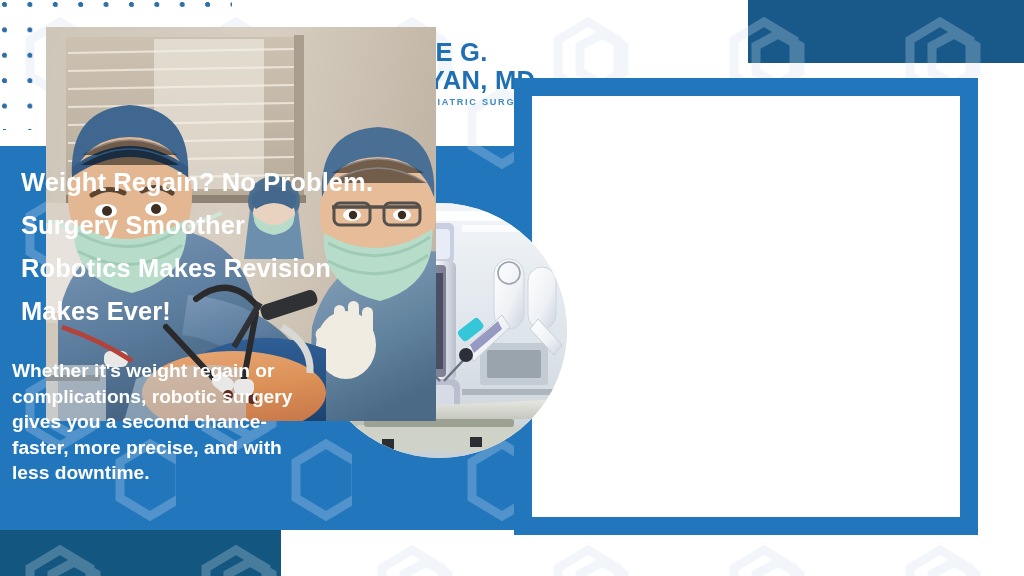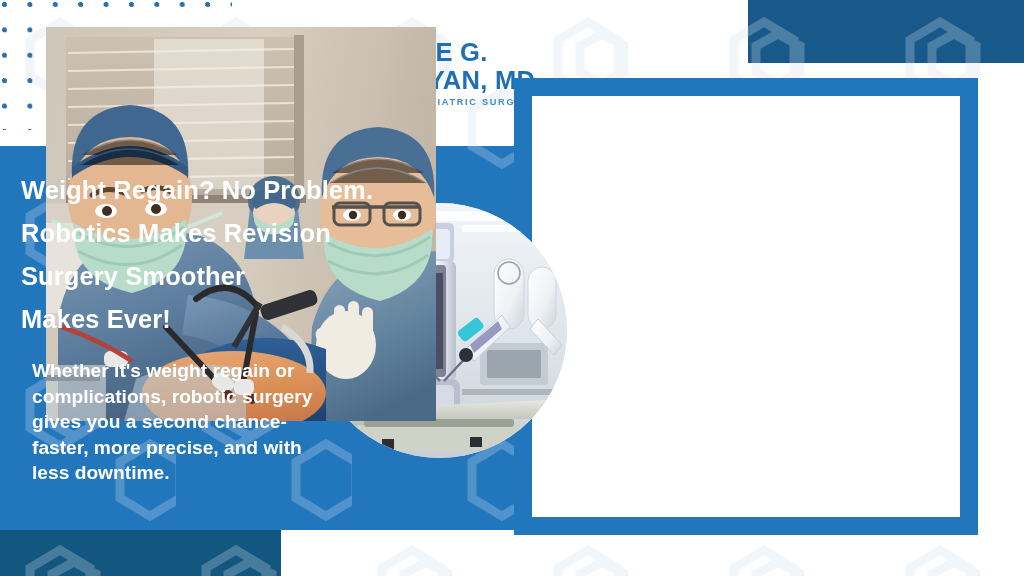--- a/index.html
+++ b/index.html
@@ -117,38 +117,38 @@
     font-weight: bold;
     color: #3f8cc4;
     letter-spacing: 1.7px;
     margin-top: 5px;
   }
 
   
   .headline {
     position: absolute;
     left: 21px;
-    top: 169px;
+    top: 161px;
     width: 420px;
     color: #ffffff;
     font-size: 25.5px;
     font-weight: bold;
     line-height: 43px;
     letter-spacing: 0.1px;
     z-index: 6;
   }
   .headline .hl {
     display: block;
     white-space: nowrap;
   }
 
   
   .subtext {
     position: absolute;
-    left: 32px;
+    left: 12px;
     top: 358px;
     width: 305px;
     color: #ffffff;
     font-size: 19.2px;
     font-weight: bold;
     line-height: 25.5px;
     z-index: 6;
   }
 
   
@@ -250,22 +250,22 @@
     </svg>
     <div class="logo-text">
       <div class="logo-line1">GEORGE G.</div>
       <div class="logo-line2">MUTAFYAN, MD</div>
       <div class="logo-tag">GENERAL &amp; BARIATRIC SURGEON</div>
     </div>
   </div>
 
   <div class="headline">
     <span class="hl">Weight Regain? No Problem.</span>
+    <span class="hl">Surgery Smoother</span>
     <span class="hl">Robotics Makes Revision</span>
-    <span class="hl">Surgery Smoother</span>
     <span class="hl">Makes Ever!</span>
   </div>
 
   <div class="subtext">Whether it's weight regain or complications, robotic surgery gives you a second chance- faster, more precise, and with less downtime.</div>
 
   <div class="robot-circle">
     <svg class="robot-svg" viewBox="0 0 255 255">
       <defs>
         <linearGradient id="bgRoom" x1="0" y1="0" x2="0" y2="1">
           <stop offset="0%" stop-color="#f2f5f8"></stop>

